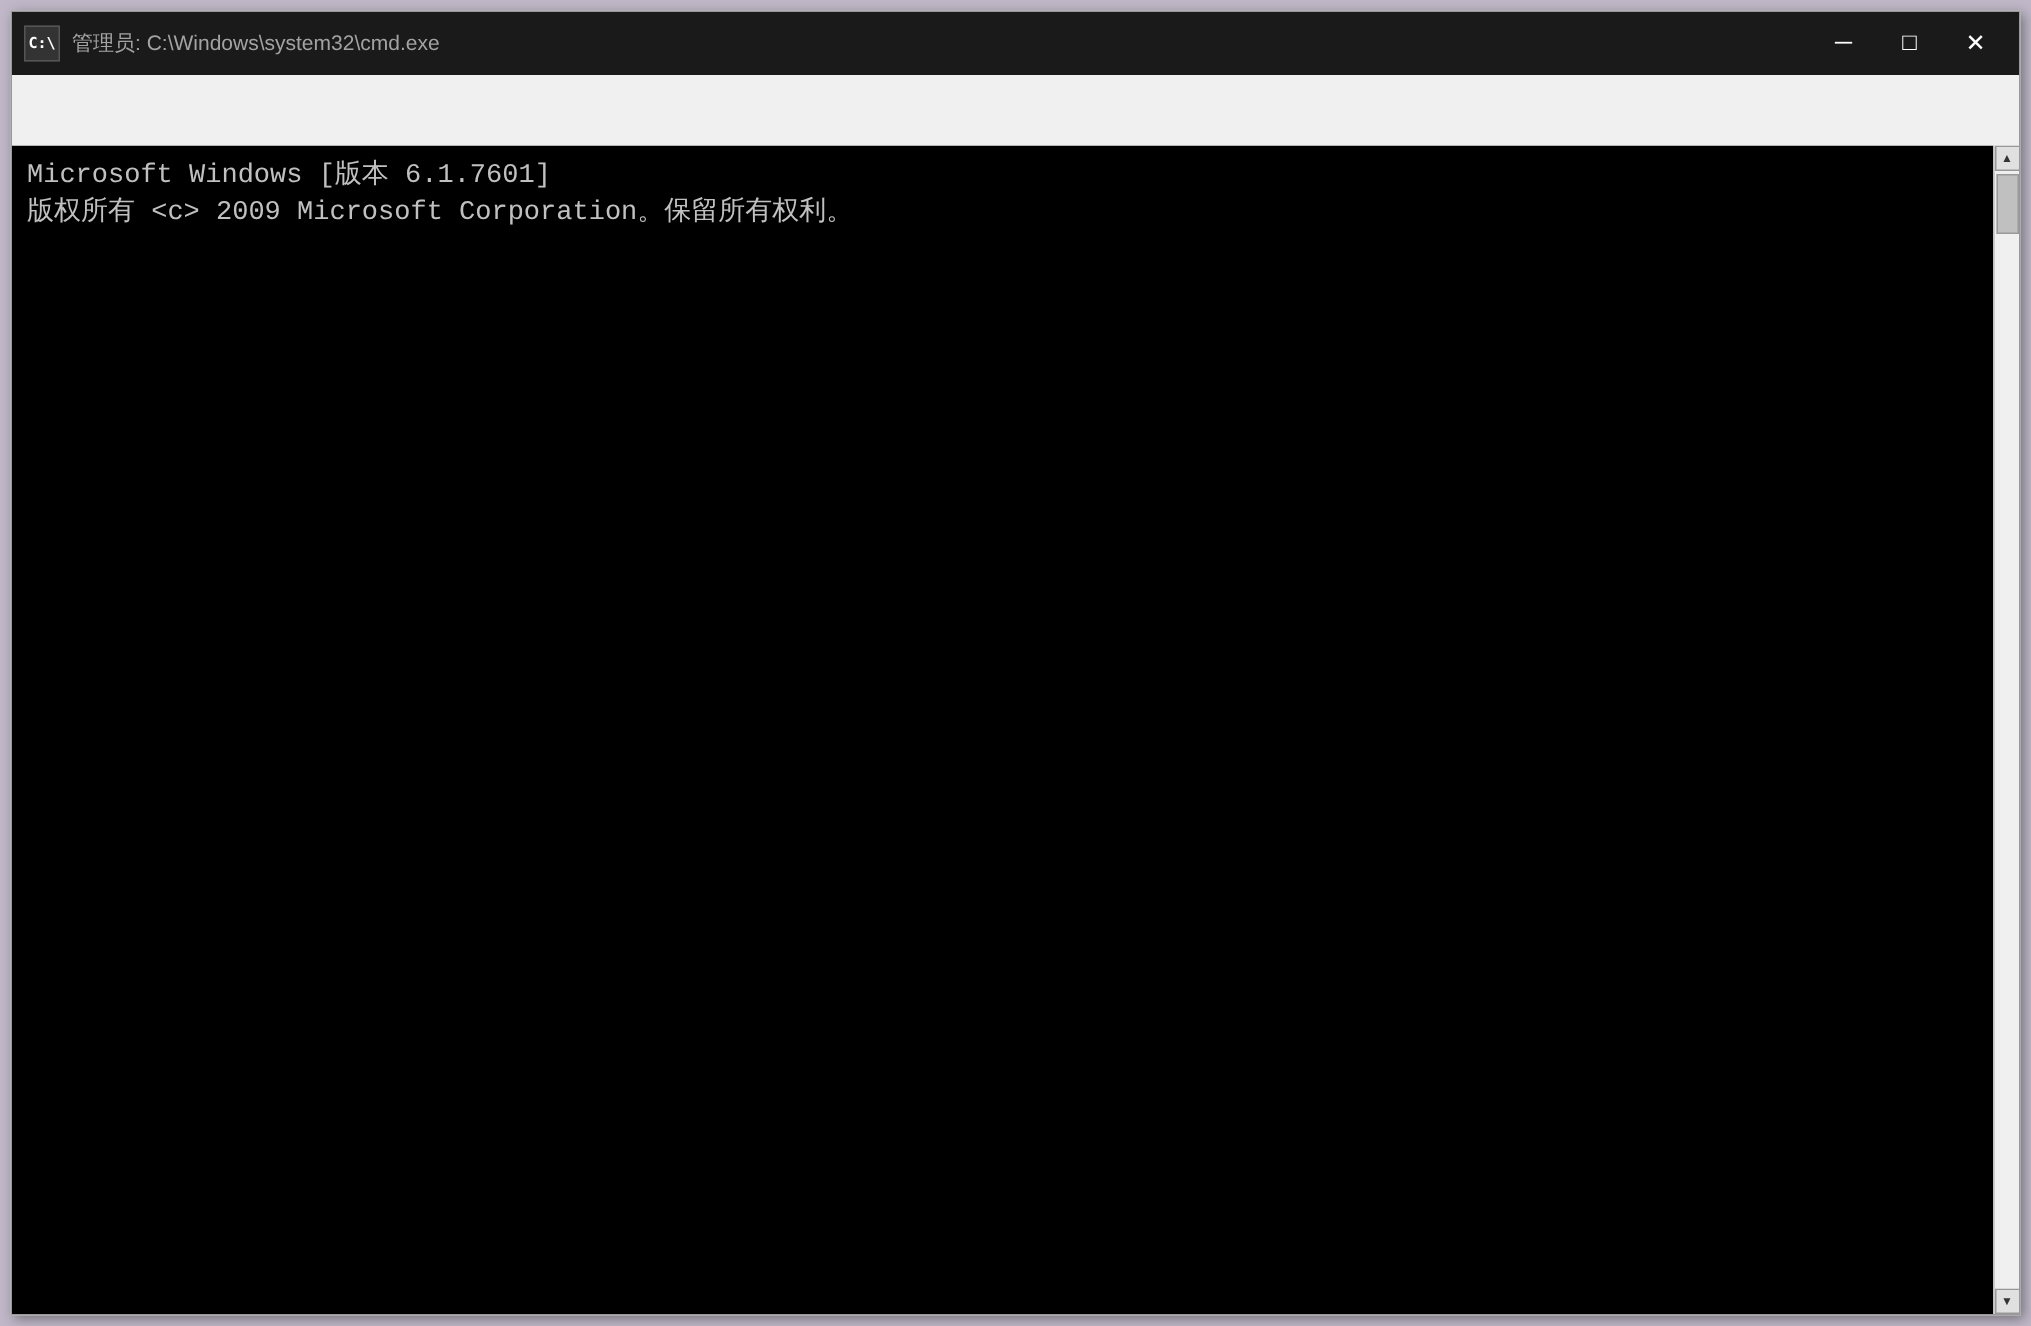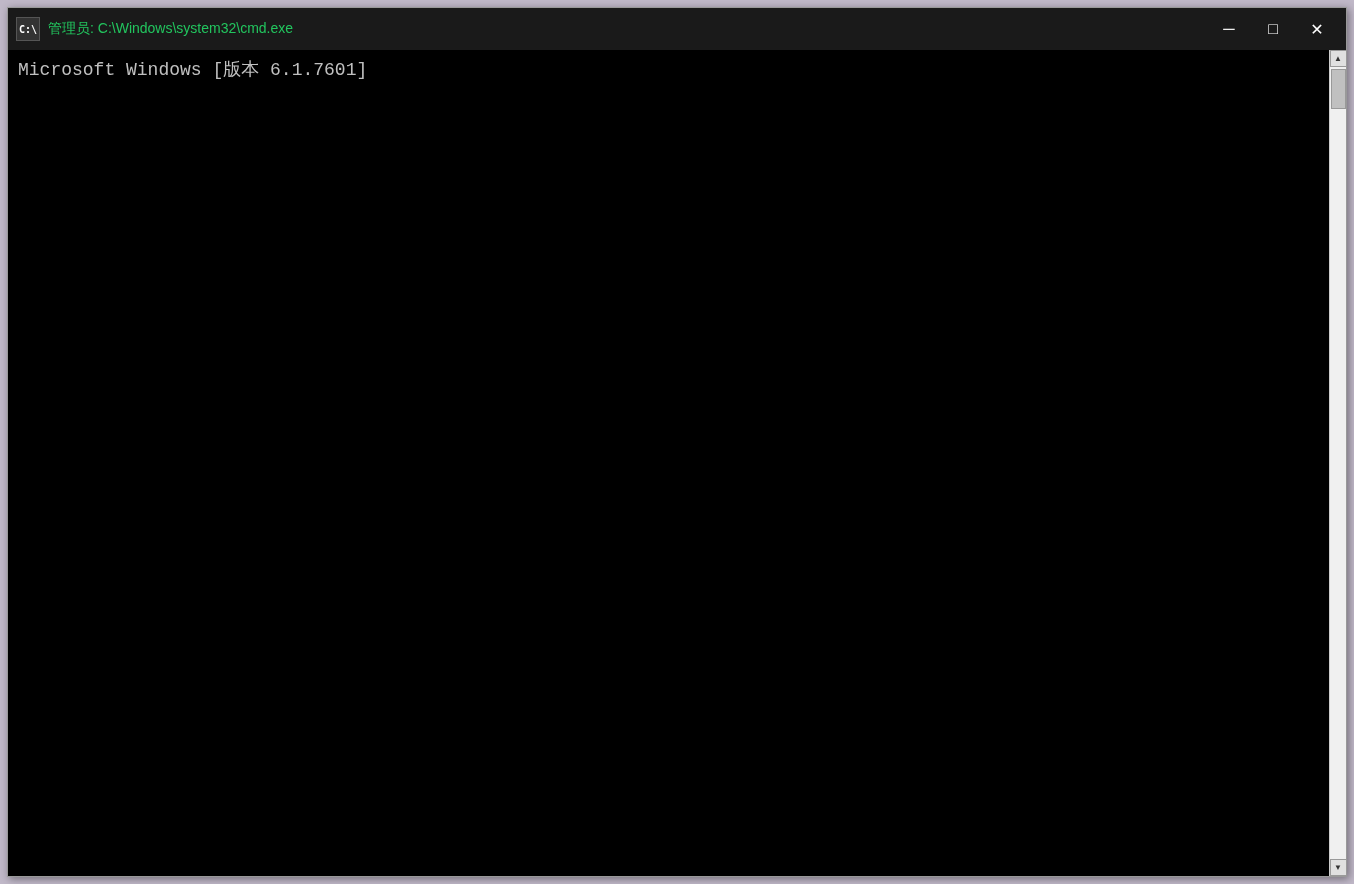--- a/index.html
+++ b/index.html
@@ -46,21 +46,21 @@
       align-items: center;
       justify-content: center;
       margin-right: 8px;
       font-size: 12px;
       color: white;
       font-weight: bold;
       font-family: monospace;
     }
 
     .titlebar-title {
-      color: #22c55e;
+      color: #a3a3a3;
       font-size: 14px;
       flex: 1;
       font-family: 'Microsoft YaHei', Arial, sans-serif;
     }
 
     .titlebar-buttons {
       display: flex;
       gap: 2px;
     }
 
@@ -74,20 +74,21 @@
       display: flex;
       align-items: center;
       justify-content: center;
       font-size: 16px;
     }
 
     .window-body {
       flex: 1;
       display: flex;
       overflow: hidden;
+      margin-top: 47px;
     }
 
     .terminal {
       flex: 1;
       background: #000000;
       color: #c0c0c0;
       font-family: 'Courier New', Lucida Console, monospace;
       font-size: 18px;
       padding: 8px 10px;
       overflow: hidden;
@@ -173,20 +174,21 @@
       <button class="titlebar-btn">─</button>
       <button class="titlebar-btn">□</button>
       <button class="titlebar-btn close-btn">✕</button>
     </div>
   </div>
 
   <div class="window-body">
 
     <div class="terminal">
       <div class="terminal-line">Microsoft Windows [版本 6.1.7601]</div>
+      <div class="terminal-line">版权所有 &lt;c&gt; 2009 Microsoft Corporation。保留所有权利。</div>
     </div>
 
     <div class="scrollbar">
       <div class="scrollbar-btn">▲</div>
       <div class="scrollbar-track">
         <div class="scrollbar-thumb"></div>
       </div>
       <div class="scrollbar-bottom-btn">▼</div>
     </div>
   </div>

